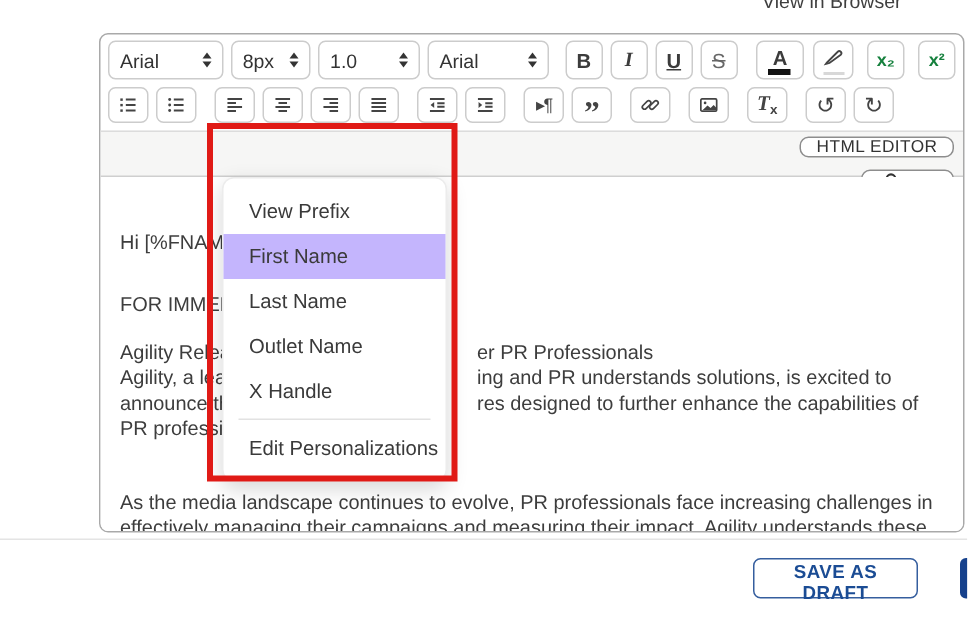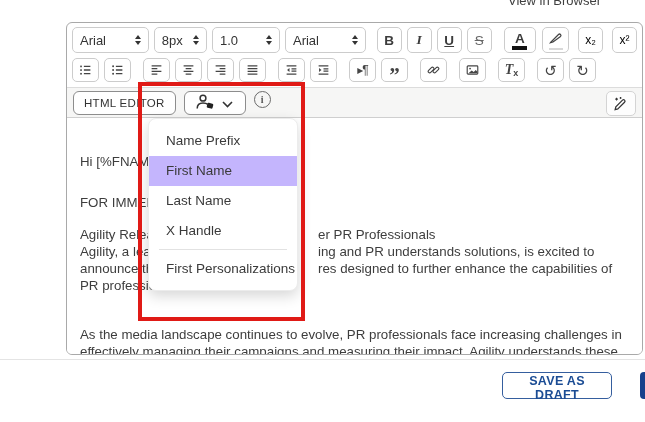--- a/index.html
+++ b/index.html
@@ -8,22 +8,22 @@
 
   
   .view-browser{position:absolute;top:-7px;right:44px;font-size:13px;color:#3f3f3f;cursor:pointer;}
 
   
   .editor{position:absolute;left:66px;top:22px;width:577px;height:333px;box-sizing:border-box;
           border:1px solid #a9a9a9;border-radius:6px;background:#fff;overflow:hidden;}
 
   .row1{display:flex;align-items:center;gap:5px;padding:4px 5px;height:34px;box-sizing:border-box;}
   .row2{display:flex;align-items:center;gap:5px;padding:0 5px 4px;height:30px;box-sizing:border-box;}
-  .row3{display:flex;align-items:flex-start;gap:8px;padding:3px 6px;height:31px;box-sizing:border-box;
-        background:#f6f6f5;border-top:1px solid #dcdcdc;border-bottom:1px solid #cfcfcf;}
+  .row3{display:flex;align-items:flex-end;gap:8px;padding:3px 6px;height:31px;box-sizing:border-box;
+        background:#f6f6f5;border-top:1px solid #dcdcdc;border-bottom:1px solid #cfcfcf;flex-direction:column;}
 
   .sel{display:flex;align-items:center;justify-content:space-between;border:1px solid #ccc;
        border-radius:5px;background:#fff;height:26px;padding:0 7px;font-size:13px;color:#333;
        box-sizing:border-box;cursor:pointer;}
   .sel-font{width:78px}.sel-size{width:54px}.sel-lh{width:69px}.sel-fmt{width:82px;margin-right:6px}
   .updown{display:flex;flex-direction:column;align-items:center;margin-left:4px;}
   .tri-up{width:0;height:0;border-left:3.5px solid transparent;border-right:3.5px solid transparent;
           border-bottom:4.5px solid #333;margin-bottom:2px;}
   .tri-down{width:0;height:0;border-left:3.5px solid transparent;border-right:3.5px solid transparent;
           border-top:4.5px solid #333;}
@@ -32,21 +32,21 @@
         display:flex;align-items:center;justify-content:center;font-size:13.5px;color:#3c3c3c;
         padding:0 5px;box-sizing:border-box;cursor:pointer;}
   .b-bold{font-weight:bold;}
   .b-italic{font-style:italic;font-weight:bold;font-family:"Liberation Serif",serif;}
   .b-under{font-weight:bold;text-decoration:underline;}
   .b-strike{color:#666;text-decoration:line-through;}
   .b-color{width:33px;}
   .b-color .a-glyph{font-weight:bold;border-bottom:4px solid #121212;width:15px;text-align:center;line-height:15px;}
   .b-hilite{width:27px;margin-left:1px;}
   .b-hilite .pen-wrap{border-bottom:2px solid #d8d8d8;padding-bottom:1px;}
-  .b-sub,.b-sup{font-size:12px;font-weight:normal;margin-left:4px;color:#000000;}
+  .b-sub,.b-sup{font-size:12px;font-weight:bold;margin-left:4px;color:#15803d;}
 
   .ibtn{width:27px;height:24px;border:1px solid #ccc;border-radius:5px;background:#fff;
         display:flex;align-items:center;justify-content:center;box-sizing:border-box;cursor:pointer;
         color:#444;}
   .grp{margin-left:7px;}
   .glyph{font-size:15px;line-height:1;color:#444;}
   .quote-glyph{font-family:"Liberation Serif",serif;font-size:21px;font-weight:bold;line-height:0;
                position:relative;top:5px;}
   .paradir-glyph{font-size:12px;letter-spacing:-1px;color:#444;}
   .tx-t{font-family:"Liberation Serif",serif;font-style:italic;font-size:14px;font-weight:bold;}
@@ -316,26 +316,27 @@
       <span class="frag f5">ing and PR understands solutions, is excited to</span>
       <span class="frag f6">announce the r</span>
       <span class="frag f7">res designed to further enhance the capabilities of</span>
       <span class="frag f8">PR professiona</span>
       <span class="frag f9">As the media landscape continues to evolve, PR professionals face increasing challenges in</span>
       <span class="frag f10">effectively managing their campaigns and measuring their impact. Agility understands these</span>
     </div>
   </div>
 
   <div class="menu">
-    <div class="menu-item">Name Prefix</div>
+    <div class="menu-item">View Prefix</div>
     <div class="menu-item selected">First Name</div>
     <div class="menu-item">Last Name</div>
+    <div class="menu-item">Outlet Name</div>
     <div class="menu-item">X Handle</div>
     <div class="menu-divider"></div>
-    <div class="menu-item">First Personalizations</div>
+    <div class="menu-item">Edit Personalizations</div>
   </div>
 
   <div class="red-box"></div>
 
   <div class="footer-sep"></div>
   <button class="save-btn">SAVE AS DRAFT</button>
   <div class="edge-sliver"></div>
 
 </div>
 

